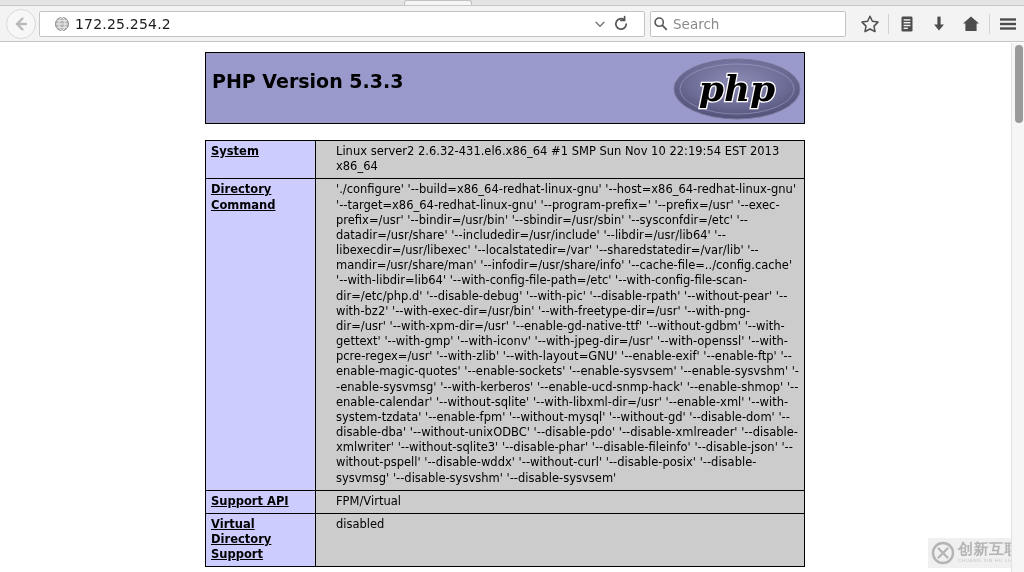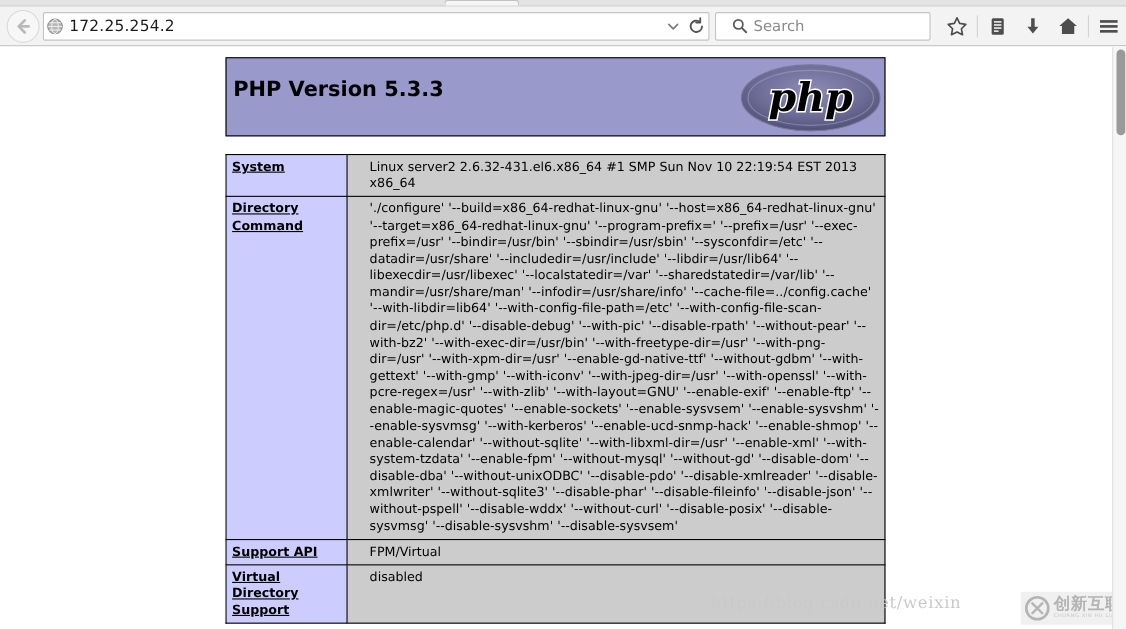--- a/index.html
+++ b/index.html
@@ -29,34 +29,34 @@
   }
   .backbtn {
     width: 30px; height: 30px; margin-left: 6px; border-radius: 50%;
     border: 1px solid #d9d9d9; background: #f7f7f7;
     display: flex; align-items: center; justify-content: center;
     flex: 0 0 auto;
   }
   .urlbar {
     flex: 1 1 auto; height: 26px; margin: 0 5px 0 3px;
     background: #ffffff; border: 1px solid #c4c4c4; border-radius: 2px;
-    display: flex; align-items: center; padding: 0 0;
+    display: flex; align-items: center; padding: 0 12px;
     min-width: 0;
   }
   .favicon { flex: 0 0 auto; width: 16px; height: 16px; margin: 0 5px 0 2px; }
   .urltext {
     flex: 1 1 auto; font-size: 14px; color: #1b1b1b;
     white-space: nowrap; overflow: hidden; letter-spacing: .2px;
   }
   .url-chevron { flex: 0 0 auto; width: 16px; height: 16px; margin-right: 4px; }
   .url-reload { flex: 0 0 auto; width: 18px; height: 18px; margin-right: 2px; }
   .searchbar {
     flex: 0 0 196px; height: 26px; background: #fff;
     border: 1px solid #c4c4c4; border-radius: 2px;
-    display: flex; align-items: center; padding: 0 14px; margin-right: 8px;
+    display: flex; align-items: center; padding: 0 2px; margin-right: 8px;
   }
   .searchbar .sicon { width: 15px; height: 15px; margin-right: 5px; flex: 0 0 auto; }
   .searchph { font-size: 13.5px; color: #8a8a8a; }
   .tbtn {
     width: 32px; height: 30px; display: flex; align-items: center;
     justify-content: center; flex: 0 0 auto;
   }
   .tsep {
     width: 1px; height: 20px; background: #d2d2d2; flex: 0 0 auto; margin: 0 2px;
   }
@@ -250,21 +250,20 @@
               <td class="e">Virtual Directory Support</td>
               <td class="v">disabled</td>
             </tr>
           </tbody>
         </table>
 
       </div>
     </div>
   </div>
 
-  <div class="wm-url">https://blog.csdn.net/weixin</div>
 
   <div class="wm-badge">
     <svg class="bicon" viewBox="0 0 24 24">
       <circle cx="12" cy="12" r="10" fill="none" stroke="#b4b4b4" stroke-width="2.4"></circle>
       <path d="M7.5 7.5 L16.5 16.5 M16.5 7.5 L7.5 16.5" stroke="#b4b4b4" stroke-width="2.2" stroke-linecap="round"></path>
     </svg>
     <div class="btext">
       <div class="bmain">创新互联</div>
       <div class="bsub">CHUANG XIN HU LIAN</div>
     </div>

